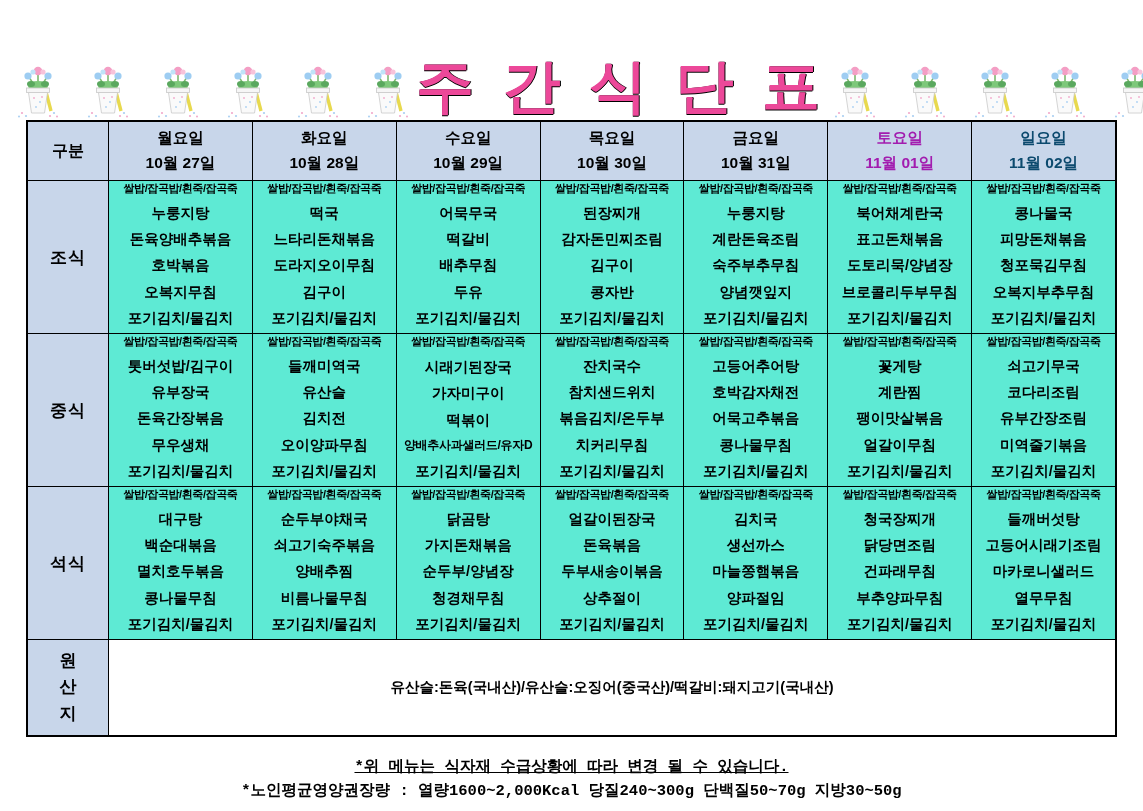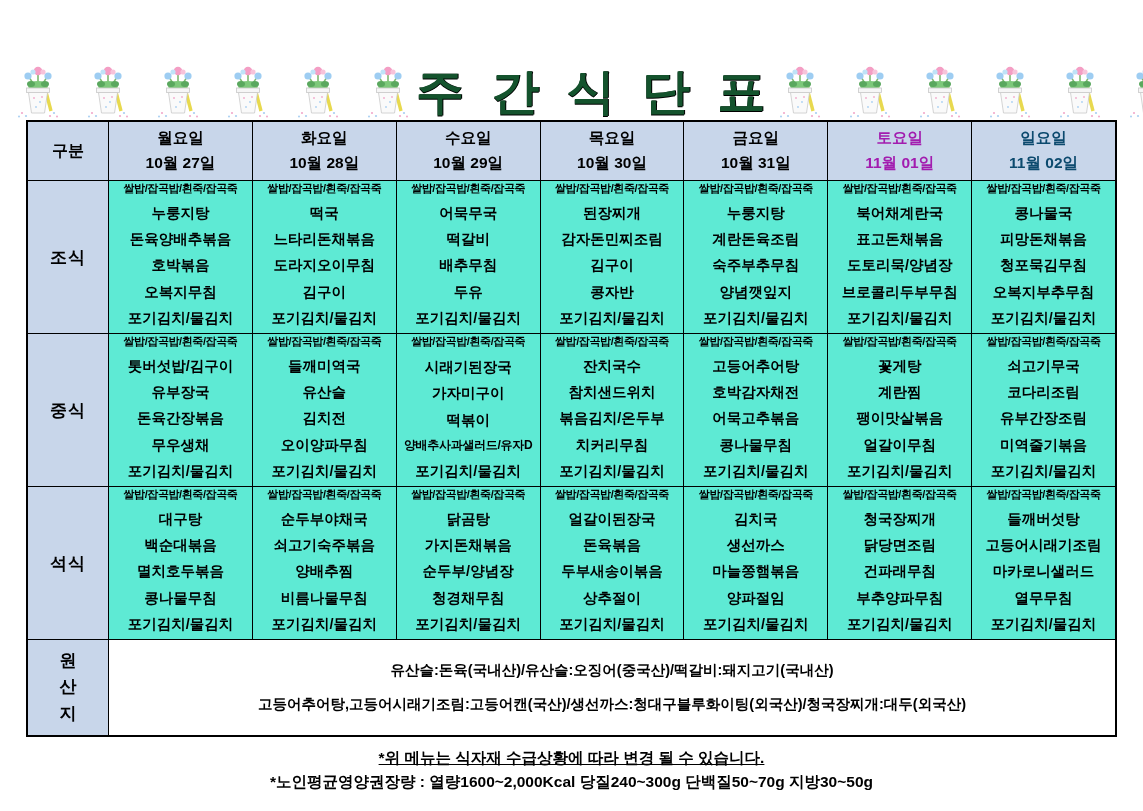--- a/index.html
+++ b/index.html
@@ -9,23 +9,24 @@
     -webkit-font-smoothing:antialiased;overflow:hidden;
   }
   
   .top-band{
     display:flex;align-items:flex-end;justify-content:space-between;
     padding:0 16px;margin-top:58px;height:60px;
   }
   .pots{display:flex;align-items:flex-end;gap:26px;}
   .pot{width:44px;height:54px;flex:0 0 auto;}
   .page-title{
-    font-size:48px;font-weight:900;letter-spacing:7px;line-height:1;
-    white-space:nowrap;padding:0 6px 2px 6px;color:#14532d;
+    font-size:58px;font-weight:900;letter-spacing:7px;line-height:1;
+    white-space:nowrap;padding:0 6px 2px 6px;color:#ec4899;
     text-shadow:1px 0 0 #000, 0 1px 0 #000; 
+    font-family:Liberation Serif, serif;
   }
   
   .tbl{
     width:1087px;margin:2px auto 0 auto;border:2px solid #000;background:#fff;
   }
   .trow{display:grid;grid-template-columns:80px repeat(7,1fr);}
   .trow + .trow{border-top:1px solid #000;}
   .cell{border-left:1px solid #000;box-sizing:border-box;overflow:hidden;}
   .cell:first-child{border-left:none;}
   .head-row{height:58px;}
@@ -53,21 +54,21 @@
   .menu-line.rice{font-size:11px;letter-spacing:-0.4px;}
   .menu-line.long{font-size:12px;letter-spacing:-0.3px;}
   .origin-row{height:95px;}
   .origin-label{font-size:17px;line-height:1.55;letter-spacing:0;}
   .origin-cell{
     grid-column:2/9;display:flex;flex-direction:column;align-items:center;justify-content:center;
     gap:15px;background:#fff;
   }
   .origin-line{font-size:14.5px;font-weight:700;white-space:nowrap;}
   
-  .footer{margin-top:9px;text-align:center;}
+  .footer{margin-top:18px;text-align:center;font-family:Liberation Mono, monospace;}
   .fnote{font-size:15.5px;font-weight:700;line-height:1.55;}
   .fnote.underline{text-decoration:underline;}
 </style>
 </head>
 <body>
 
 <div class="top-band">
   <div class="pots" id="pots-left">
   <svg class="pot" viewBox="0 0 44 54" xmlns="http://www.w3.org/2000/svg">
     <line x1="22" y1="10" x2="22" y2="24" stroke="#7cb86c" stroke-width="1.6"></line>
@@ -607,21 +608,20 @@
       </div>
     </div>
     <div class="trow origin-row">
       <div class="cell label-cell origin-label">
         <div>원</div>
         <div>산</div>
         <div>지</div>
       </div>
       <div class="cell origin-cell">
         <div class="origin-line">유산슬:돈육(국내산)/유산슬:오징어(중국산)/떡갈비:돼지고기(국내산)</div>
-        <div class="origin-line">고등어추어탕,고등어시래기조림:고등어캔(국산)/생선까스:청대구블루화이팅(외국산)/청국장찌개:대두(외국산)</div>
       </div>
     </div>
   </div>
 
 <div class="footer">
   <div class="fnote underline">*위 메뉴는 식자재 수급상황에 따라 변경 될 수 있습니다.</div>
   <div class="fnote">*노인평균영양권장량 : 열량1600~2,000Kcal 당질240~300g 단백질50~70g 지방30~50g</div>
 </div>
 
 </body></html>

